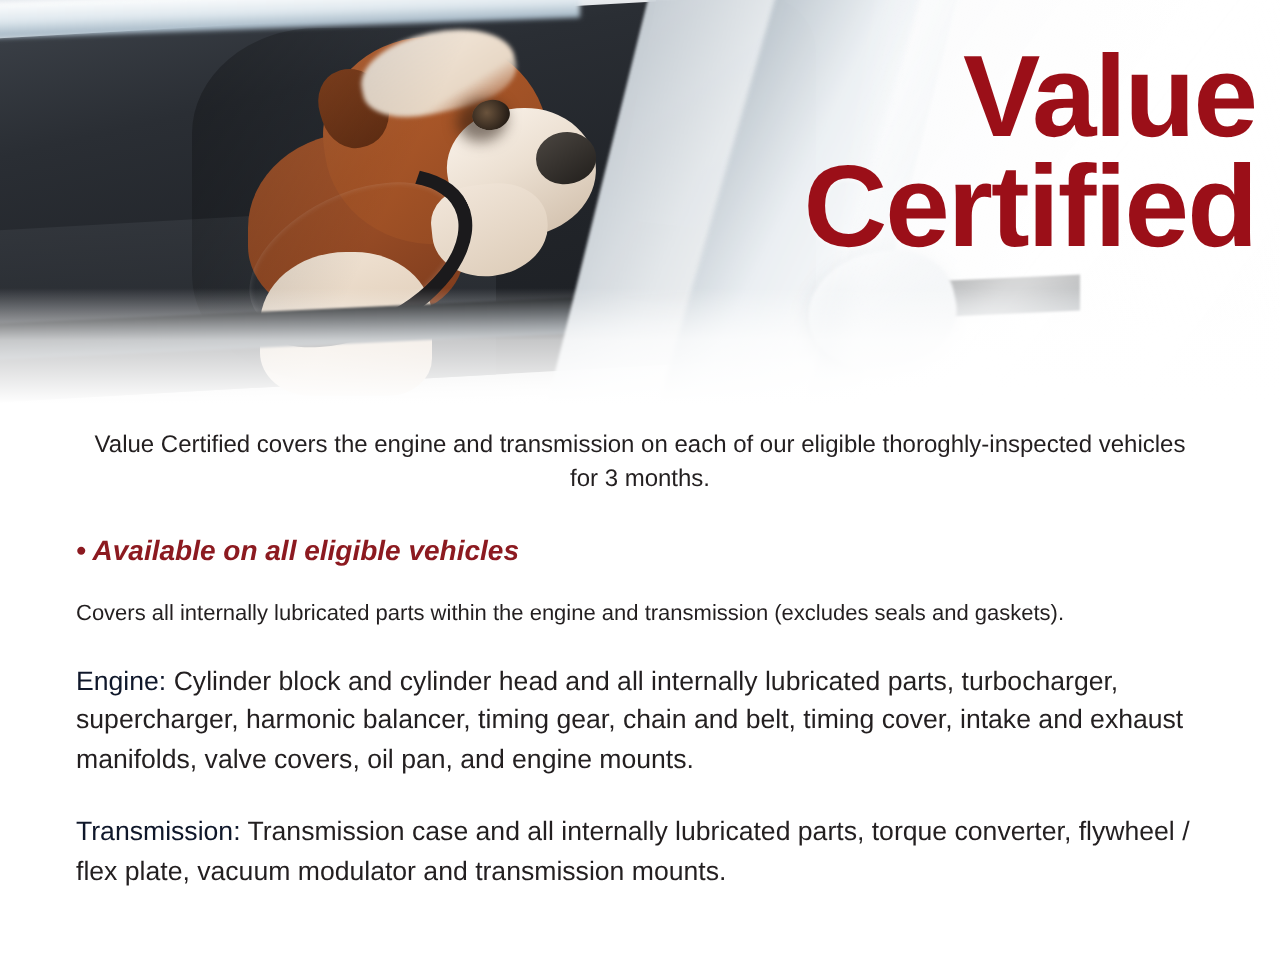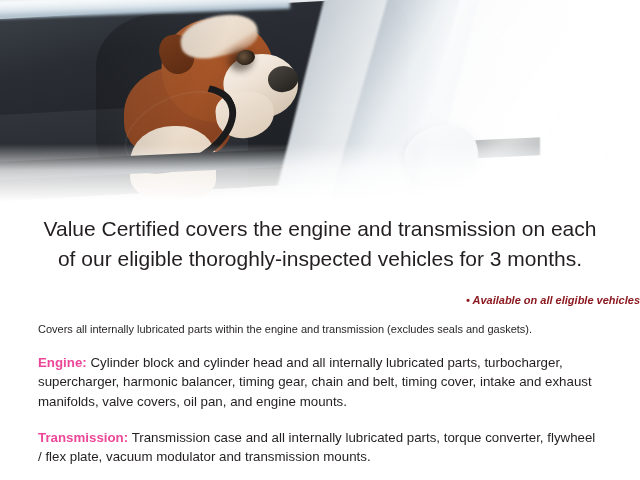--- a/index.html
+++ b/index.html
@@ -292,53 +292,52 @@
   
   .content {
     position: absolute;
     left: 0;
     top: 202px;
     width: 640px;
   }
   .intro {
     margin: 12px 40px 0 40px;
     text-align: center;
-    font-size: 21px;
+    font-size: 12px;
     line-height: 1.42;
     color: #231f20;
   }
   .bullets {
     margin: 19px 0 0 38px;
     padding: 0;
     list-style: none;
     color: #8c1a20;
     font-weight: bold;
     font-style: italic;
-    font-size: 11px;
+    font-size: 14px;
     line-height: 1.28;
-    text-align: right;
   }
   .bullets li::before {
     content: "• ";
   }
   .note {
     margin: 15px 38px 0 38px;
     font-size: 11px;
     line-height: 1.35;
     color: #231f20;
   }
   .section {
     margin: 16px 38px 0 38px;
     font-size: 13.3px;
     line-height: 1.48;
     color: #231f20;
   }
   .section .label {
-    color: #ec4899;
-    font-weight: bold;
+    color: #0f172a;
+    font-weight: normal;
   }
 </style>
 </head>
 <body>
 
 <div class="banner">
 
   <div class="hero">
     <div class="hero-photo"></div>
     <div class="cabin">
@@ -361,20 +360,24 @@
       <div class="dog-collar"></div>
       <div class="dog-shade"></div>
     </div>
 
     <div class="window-sill"></div>
     <div class="door-edge"></div>
     <div class="door-edge2"></div>
     <div class="mirror"></div>
     <div class="sheen"></div>
 
+    <div class="hero-title">
+      <span class="t-line">Value</span>
+      <span class="t-line">Certified</span>
+    </div>
 
     <div class="bottom-fade"></div>
   </div>
 
   <div class="content">
 
     <p class="intro">Value Certified covers the engine and transmission on each of our eligible thoroghly-inspected vehicles for 3 months.</p>
 
     <ul class="bullets">
       <li>Available on all eligible vehicles</li>

